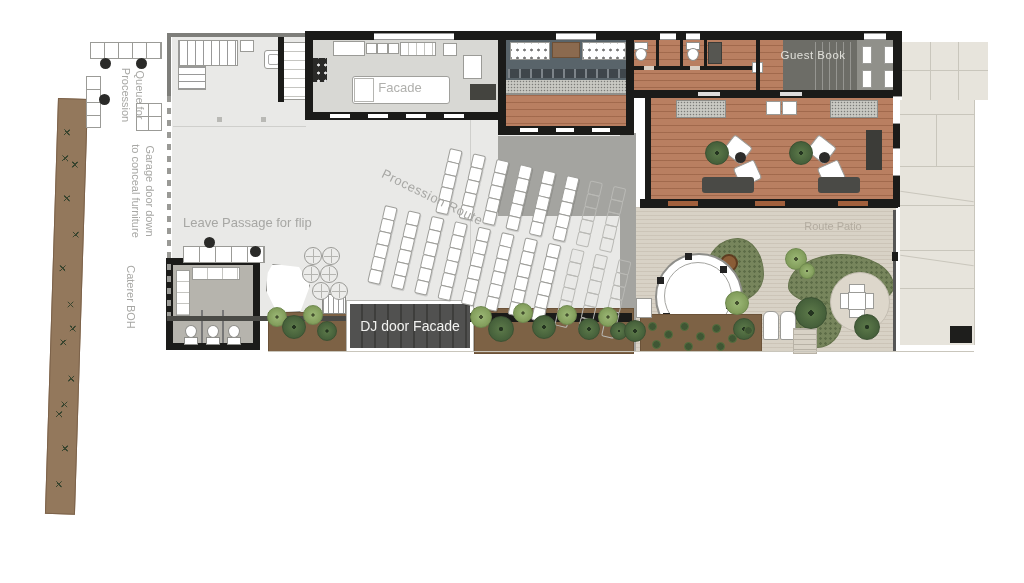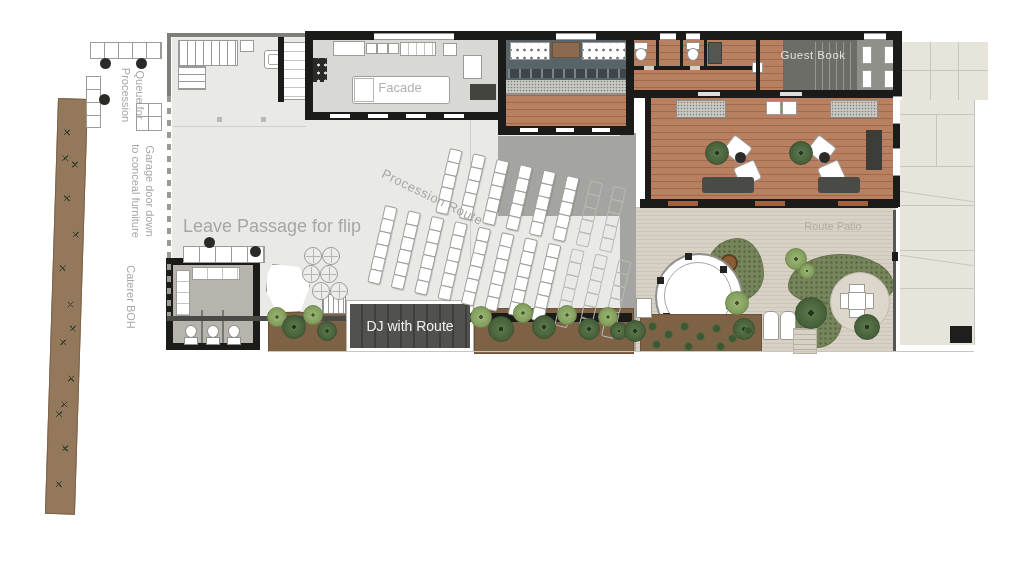--- a/index.html
+++ b/index.html
@@ -417,20 +417,20 @@
 
   <div class="lbl rot" style="left:133px;top:95px;font-size:11px;">
     <span>Queue for</span><br>
     <span>Procession</span>
   </div>
   <div class="lbl rot" style="left:143px;top:191px;font-size:11px;">
     <span>Garage door down</span><br>
     <span>to conceal furniture</span>
   </div>
   <div class="lbl rot" style="left:131px;top:297px;font-size:11px;">Caterer BOH</div>
-  <div class="lbl" style="left:183px;top:215px;font-size:18px;">Leave Passage for flip</div>
+  <div class="lbl" style="left:183px;top:215px;font-size:13px;">Leave Passage for flip</div>
   <div class="lbl" style="left:400px;top:88px;font-size:13px;color:#b0b0ad;transform:translate(-50%,-50%);">Facade</div>
   <div class="lbl" style="left:386px;top:166px;font-size:13px;letter-spacing:.5px;transform:rotate(26deg);transform-origin:0 0;">Procession Route</div>
   <div class="lbl" style="left:813px;top:55px;font-size:11.5px;letter-spacing:.5px;color:#e0e0da;transform:translate(-50%,-50%);">Guest Book</div>
-  <div class="lbl" style="left:410px;top:326px;font-size:14px;color:#f2f2f0;transform:translate(-50%,-50%);">DJ with Route</div>
+  <div class="lbl" style="left:410px;top:326px;font-size:14px;color:#f2f2f0;transform:translate(-50%,-50%);">DJ door Facade</div>
   <div class="lbl" style="left:833px;top:226px;font-size:11px;color:#b3aca0;transform:translate(-50%,-50%);">Route Patio</div>
 
 </div>
 
 </body></html>

